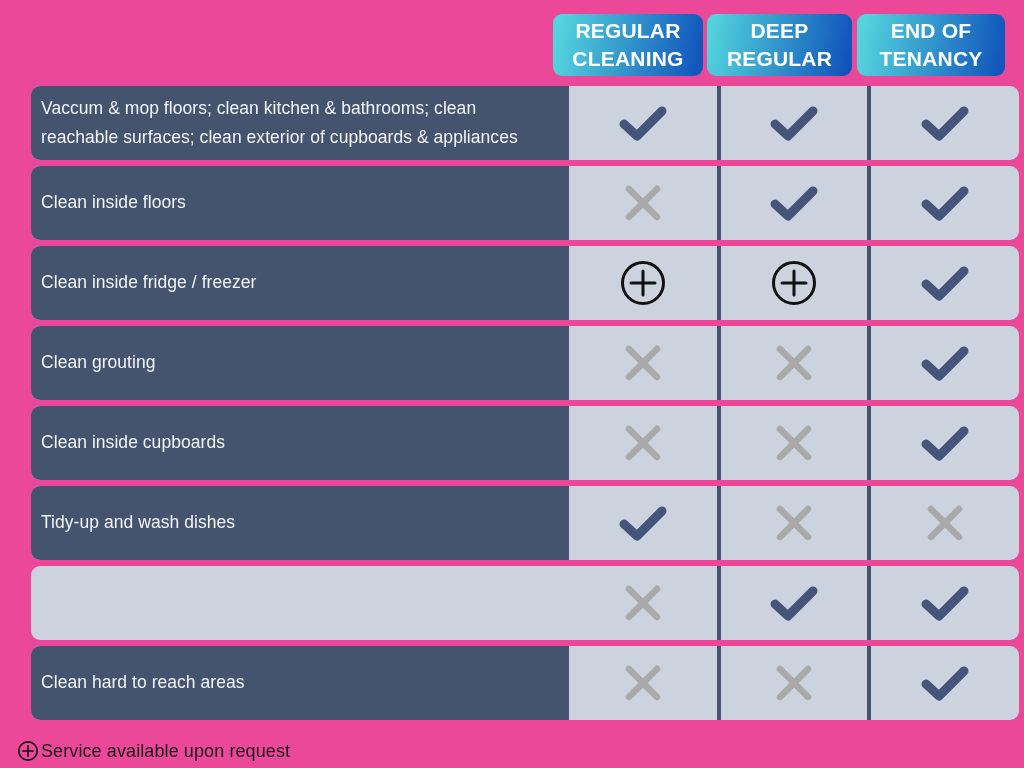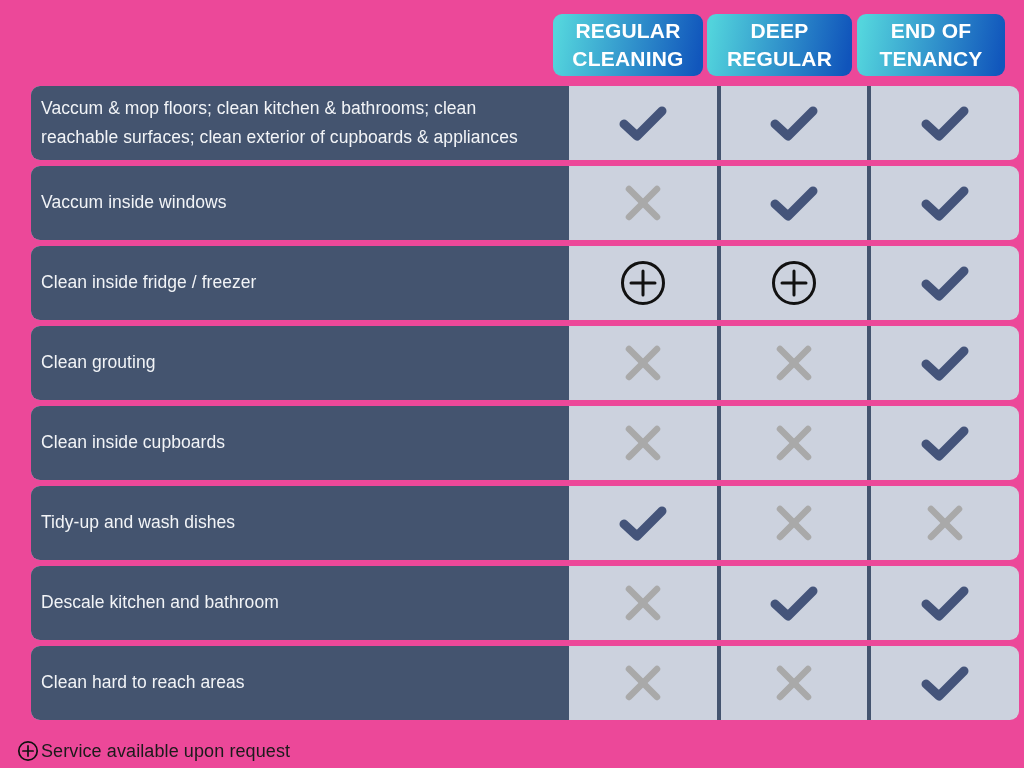--- a/index.html
+++ b/index.html
@@ -184,21 +184,21 @@
           <span>
             <svg class="icon-svg" aria-hidden="true" width="56" height="46" viewBox="0 0 56 46">
               <path d="M9 24 L22 36 L47 11" fill="none" stroke="#44547a" stroke-width="9" stroke-linecap="round" stroke-linejoin="round"></path>
             </svg>
           </span>
         </div>
       </div>
       <div class="row" style="height: 74px;">
         <div class="cells-strip" style="background: rgb(204, 210, 222);"></div>
         <div class="label-bar" style="background: rgb(68, 84, 111);">
-          <div class="label-text">Vaccum inside windows</div>
+          <div class="label-text">Clean inside floors</div>
         </div>
         <div class="divider d1" style="background: rgb(68, 84, 111);"></div>
         <div class="divider d2" style="background: rgb(68, 84, 111);"></div>
         <div class="cell c0">
           <span>
             <svg class="icon-svg" aria-hidden="true" width="46" height="46" viewBox="0 0 46 46">
               <line x1="9" y1="9" x2="37" y2="37" stroke="#a9a9a9" stroke-width="6.5" stroke-linecap="round"></line>
               <line x1="37" y1="9" x2="9" y2="37" stroke="#a9a9a9" stroke-width="6.5" stroke-linecap="round"></line>
             </svg>
           </span>
@@ -339,23 +339,20 @@
           <span>
             <svg class="icon-svg" aria-hidden="true" width="46" height="46" viewBox="0 0 46 46">
               <line x1="9" y1="9" x2="37" y2="37" stroke="#a9a9a9" stroke-width="6.5" stroke-linecap="round"></line>
               <line x1="37" y1="9" x2="9" y2="37" stroke="#a9a9a9" stroke-width="6.5" stroke-linecap="round"></line>
             </svg>
           </span>
         </div>
       </div>
       <div class="row" style="height: 74px;">
         <div class="cells-strip" style="background: rgb(204, 210, 222);"></div>
-        <div class="label-bar" style="background: rgb(68, 84, 111);">
-          <div class="label-text">Descale kitchen and bathroom</div>
-        </div>
         <div class="divider d1" style="background: rgb(68, 84, 111);"></div>
         <div class="divider d2" style="background: rgb(68, 84, 111);"></div>
         <div class="cell c0">
           <span>
             <svg class="icon-svg" aria-hidden="true" width="46" height="46" viewBox="0 0 46 46">
               <line x1="9" y1="9" x2="37" y2="37" stroke="#a9a9a9" stroke-width="6.5" stroke-linecap="round"></line>
               <line x1="37" y1="9" x2="9" y2="37" stroke="#a9a9a9" stroke-width="6.5" stroke-linecap="round"></line>
             </svg>
           </span>
         </div>

